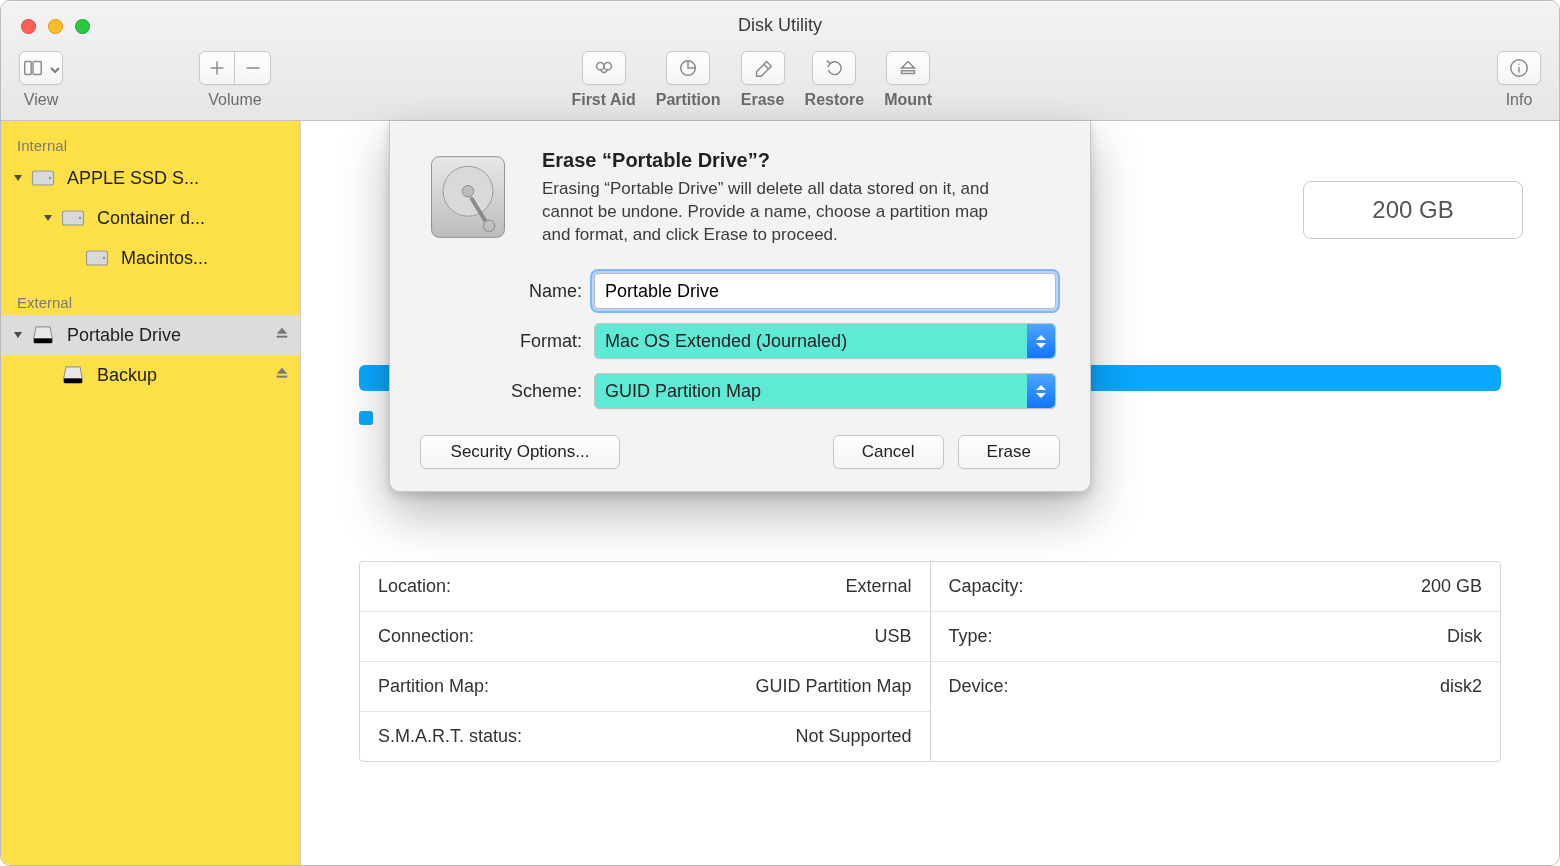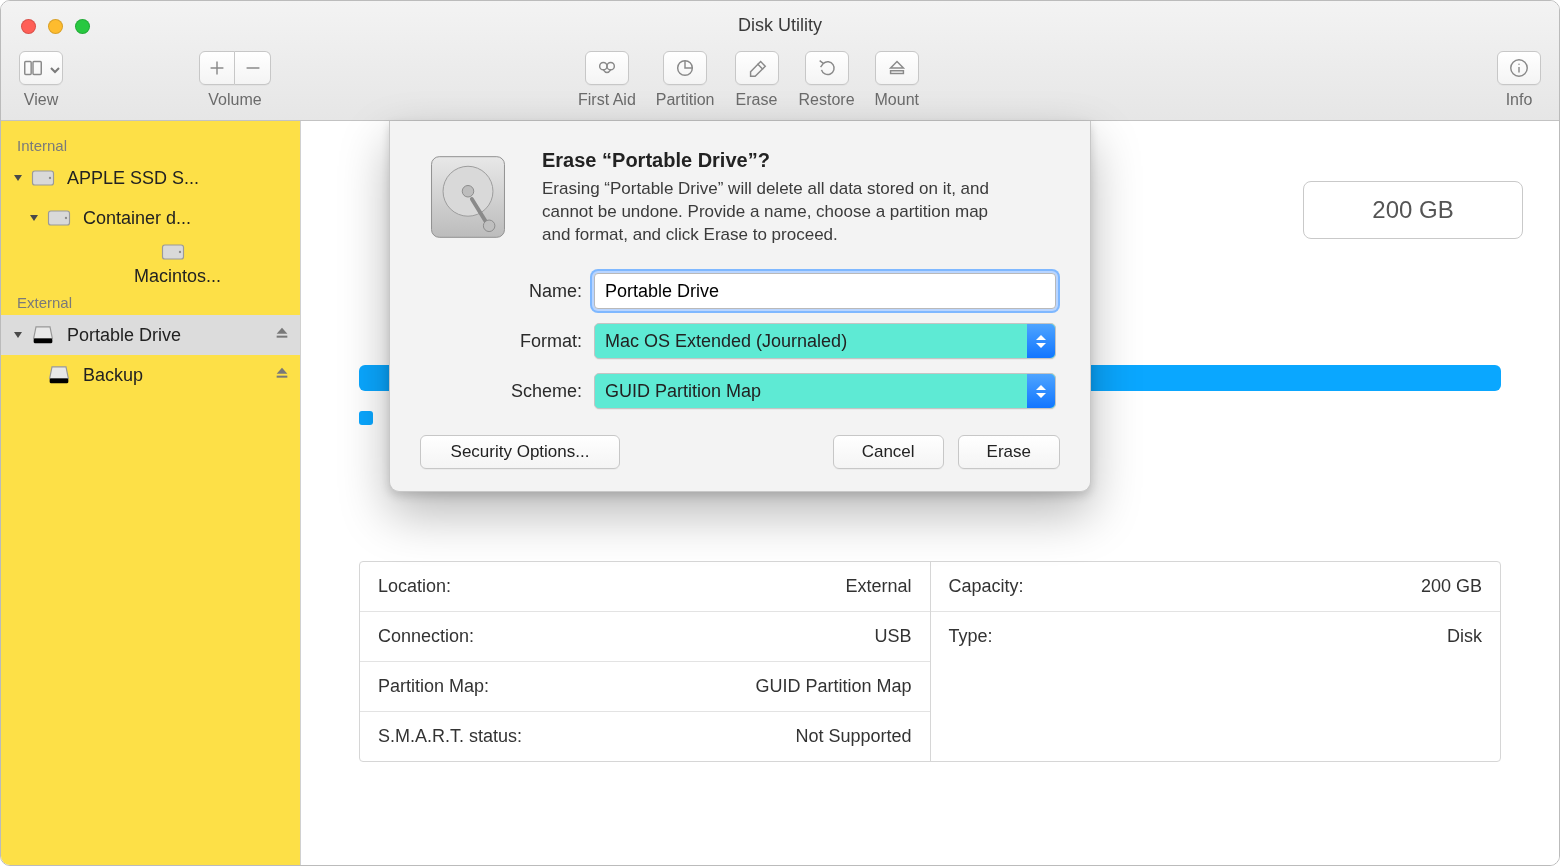--- a/index.html
+++ b/index.html
@@ -53,36 +53,36 @@
     box-shadow:0 1px 0 rgba(0,0,0,.03);
   }
   .btn svg { width:22px; height:22px; stroke:#8a8a8a; fill:none; stroke-width:1.6; }
   .btn.compact { min-width:36px; }
   .btn-pair { display:flex; }
   .btn-pair .btn:first-child { border-top-right-radius:0; border-bottom-right-radius:0; }
   .btn-pair .btn:last-child  { border-top-left-radius:0; border-bottom-left-radius:0; border-left:0; }
 
   .tg-view   { margin-left:0; }
   .tg-volume { margin-left:100px; }
-  .tg-main   { margin-left:auto; margin-right:auto; display:flex; gap:20px; }
+  .tg-main   { margin-left:auto; margin-right:auto; display:flex; gap:20px;font-weight:bold; }
   .tg-info   { margin-left:auto; }
 
   .disclosure-caret svg { width:10px; height:10px; stroke:#7a7a7a; fill:none; stroke-width:2; }
 
   
   .content { position:absolute; top:120px; bottom:0; left:0; right:0; display:flex; }
   .sidebar { width:300px; background:#fde047; border-right:1px solid #d0d0d0; padding-top:10px; overflow:hidden; }
   .main { flex:1; background:#fff; position:relative; }
 
   .side-section-label { font-size:15px; color:#7a7a7a; padding:6px 16px 4px; }
   .tree-item {
     display:flex; align-items:center; height:40px; padding:0 10px; position:relative; font-size:18px;
   }
-  .tree-item.indent1 { padding-left:26px;text-align:center; }
-  .tree-item.indent2 { padding-left:64px;flex-direction:column; }
+  .tree-item.indent1 { padding-left:40px;text-align:center; }
+  .tree-item.indent2 { padding-left:64px; }
   .tree-item.selected { background:#dcdcdc; }
   .tree-item .tw { width:14px; margin-right:4px; display:flex; align-items:center; justify-content:center; }
   .tree-item .tw svg { width:10px; height:10px; stroke:#4a4a4a; fill:#4a4a4a; stroke-width:0; }
   .tree-item .ico { width:28px; height:28px; margin-right:10px; display:flex; align-items:center; justify-content:center; }
   .tree-item .eject { margin-left:auto; color:#7a7a7a; }
   .tree-item .eject svg { width:16px; height:16px; fill:#787878; }
 
   .ico.drive svg rect { fill:#d9d9d9; stroke:#9a9a9a; }
   .ico.ext svg path { fill:#e8e8e8; stroke:#989898; }
 
@@ -373,20 +373,24 @@
           </div>
       </div>
       <div class="info-col">
         <div class="info-row">
             <span class="k">Capacity:</span>
             <span class="v">200 GB</span>
           </div>
         <div class="info-row">
             <span class="k">Type:</span>
             <span class="v">Disk</span>
+          </div>
+        <div class="info-row">
+            <span class="k">Device:</span>
+            <span class="v">disk2</span>
           </div>
       </div>
     </div>
   </div>
 </div>
 
 <div class="sheet">
   <div class="sheet-head">
     <div class="hd-icon">
       <svg viewBox="0 0 100 100">

